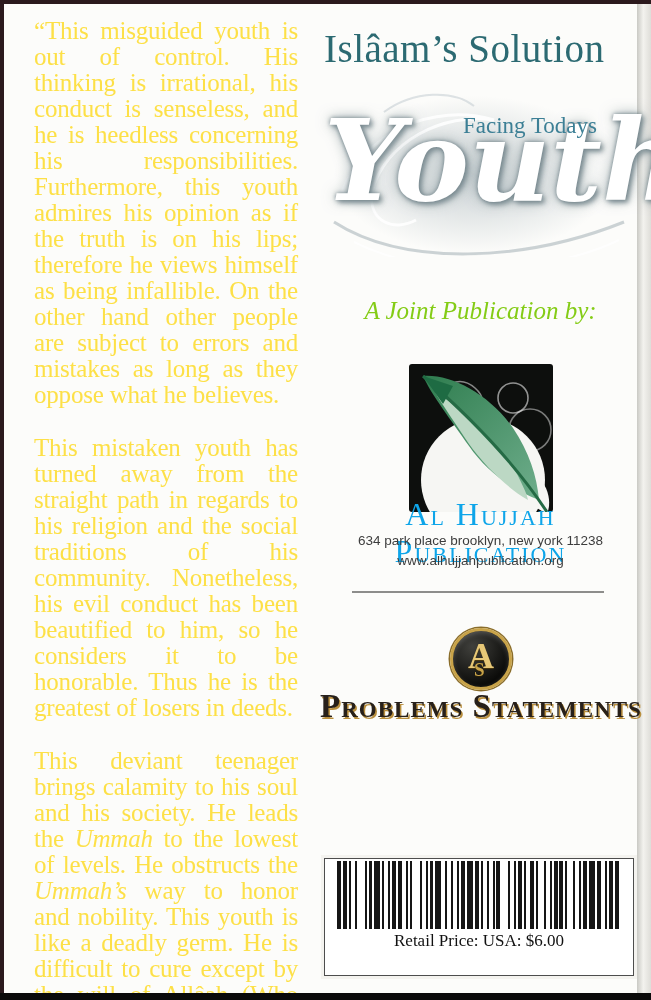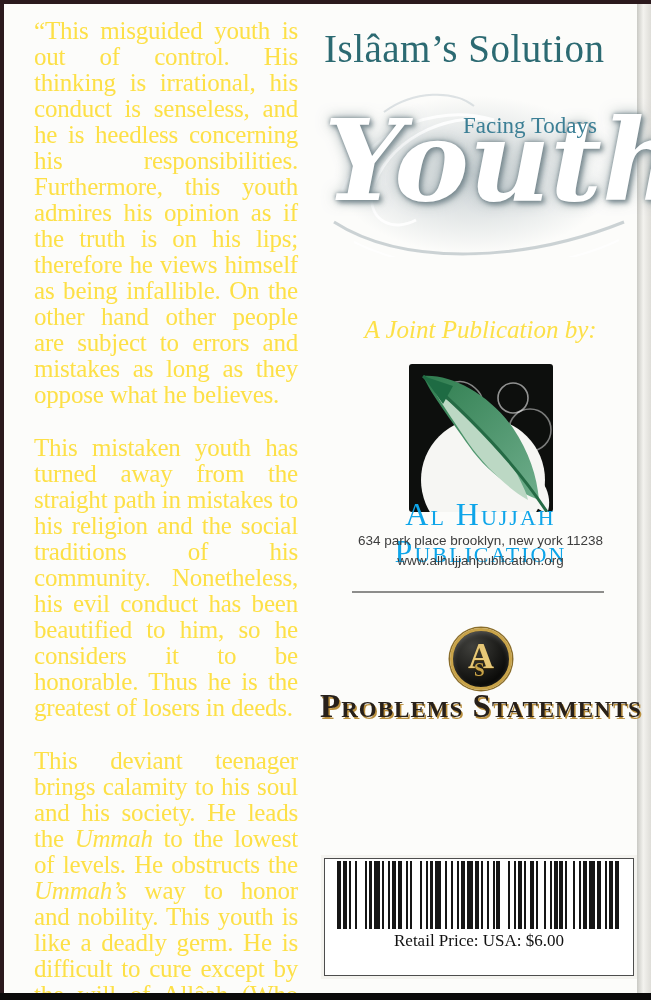--- a/index.html
+++ b/index.html
@@ -28,22 +28,22 @@
   .youth-wrap{position:absolute;top:72px;left:0;width:313px;height:185px;z-index:1;}
   .youth-cloud{position:absolute;inset:-10px;background:
      radial-gradient(ellipse 60% 55% at 48% 55%, rgba(158,172,178,.55), rgba(158,172,178,0) 70%);}
   .youth-swirls{position:absolute;inset:0;width:100%;height:100%;}
   .youth-text{position:absolute;left:0;top:4px;width:100%;text-align:center;
               font-family:"DejaVu Serif",serif;font-style:italic;font-weight:bold;
               font-size:112px;line-height:170px;color:#ffffff;
               text-shadow:0 0 4px rgba(110,128,134,.95),0 0 14px rgba(140,156,162,.8),
                           3px 3px 5px rgba(120,136,142,.85);}
 
-  .joint-pub{position:absolute;top:316px;left:0;width:100%;text-align:center;
-             font-style:italic;font-size:25px;color:#fde047;}
+  .joint-pub{position:absolute;top:297px;left:0;width:100%;text-align:center;
+             font-style:italic;font-size:25px;color:#84cc16;}
 
   .hujjah-logo{position:absolute;top:364px;left:50%;transform:translateX(-50%);
                width:144px;height:148px;}
   .hujjah-square{position:absolute;left:0;top:0;width:144px;height:148px;overflow:hidden;}
   .hujjah-arabic{position:absolute;left:50%;transform:translateX(-50%);bottom:-26px;
                  font-family:"DejaVu Sans",sans-serif;direction:rtl;font-size:58px;line-height:1;
                  color:#0c0c0c;white-space:nowrap;z-index:2;}
   .hujjah-name{position:absolute;top:496px;left:0;width:100%;text-align:center;
                font-variant:small-caps;font-size:32px;letter-spacing:2px;color:#0ea5e9;}
   .hujjah-address{position:absolute;top:533px;left:0;width:100%;text-align:center;
@@ -74,21 +74,21 @@
 </style>
 </head>
 <body>
 
 <div class="cover">
   <div class="page"></div>
   <div class="page-edge"></div>
 
   <div class="quote-col">
     <p>“This misguided youth is out of control. His thinking is irrational, his conduct is senseless, and he is heedless concerning his responsibilities. Furthermore, this youth admires his opinion as if the truth is on his lips; therefore he views himself as being infallible. On the other hand other people are subject to errors and mistakes as long as they oppose what he believes.</p>
-    <p>This mistaken youth has turned away from the straight path in mistakes to his religion and the social traditions of his community. Nonetheless, his evil conduct has been beautified to him, so he considers it to be honorable. Thus he is the greatest of losers in deeds.</p>
+    <p>This mistaken youth has turned away from the straight path in regards to his religion and the social traditions of his community. Nonetheless, his evil conduct has been beautified to him, so he considers it to be honorable. Thus he is the greatest of losers in deeds.</p>
     <p><span>This deviant teenager brings calamity to his soul and his society. He leads the </span><em>Ummah</em><span> to the lowest of levels. He obstructs the </span><em>Ummah’s</em><span> way to honor and nobility. This youth is like a deadly germ. He is difficult to cure except by the will of Allâah (Who has the ability to do all things).”</span></p>
   </div>
 
   <div class="right-col">
 
     <div class="title-main">Islâam’s Solution</div>
     <div class="subtitle2">Facing Todays</div>
 
     <div class="youth-wrap">
       <div class="youth-cloud"></div>

